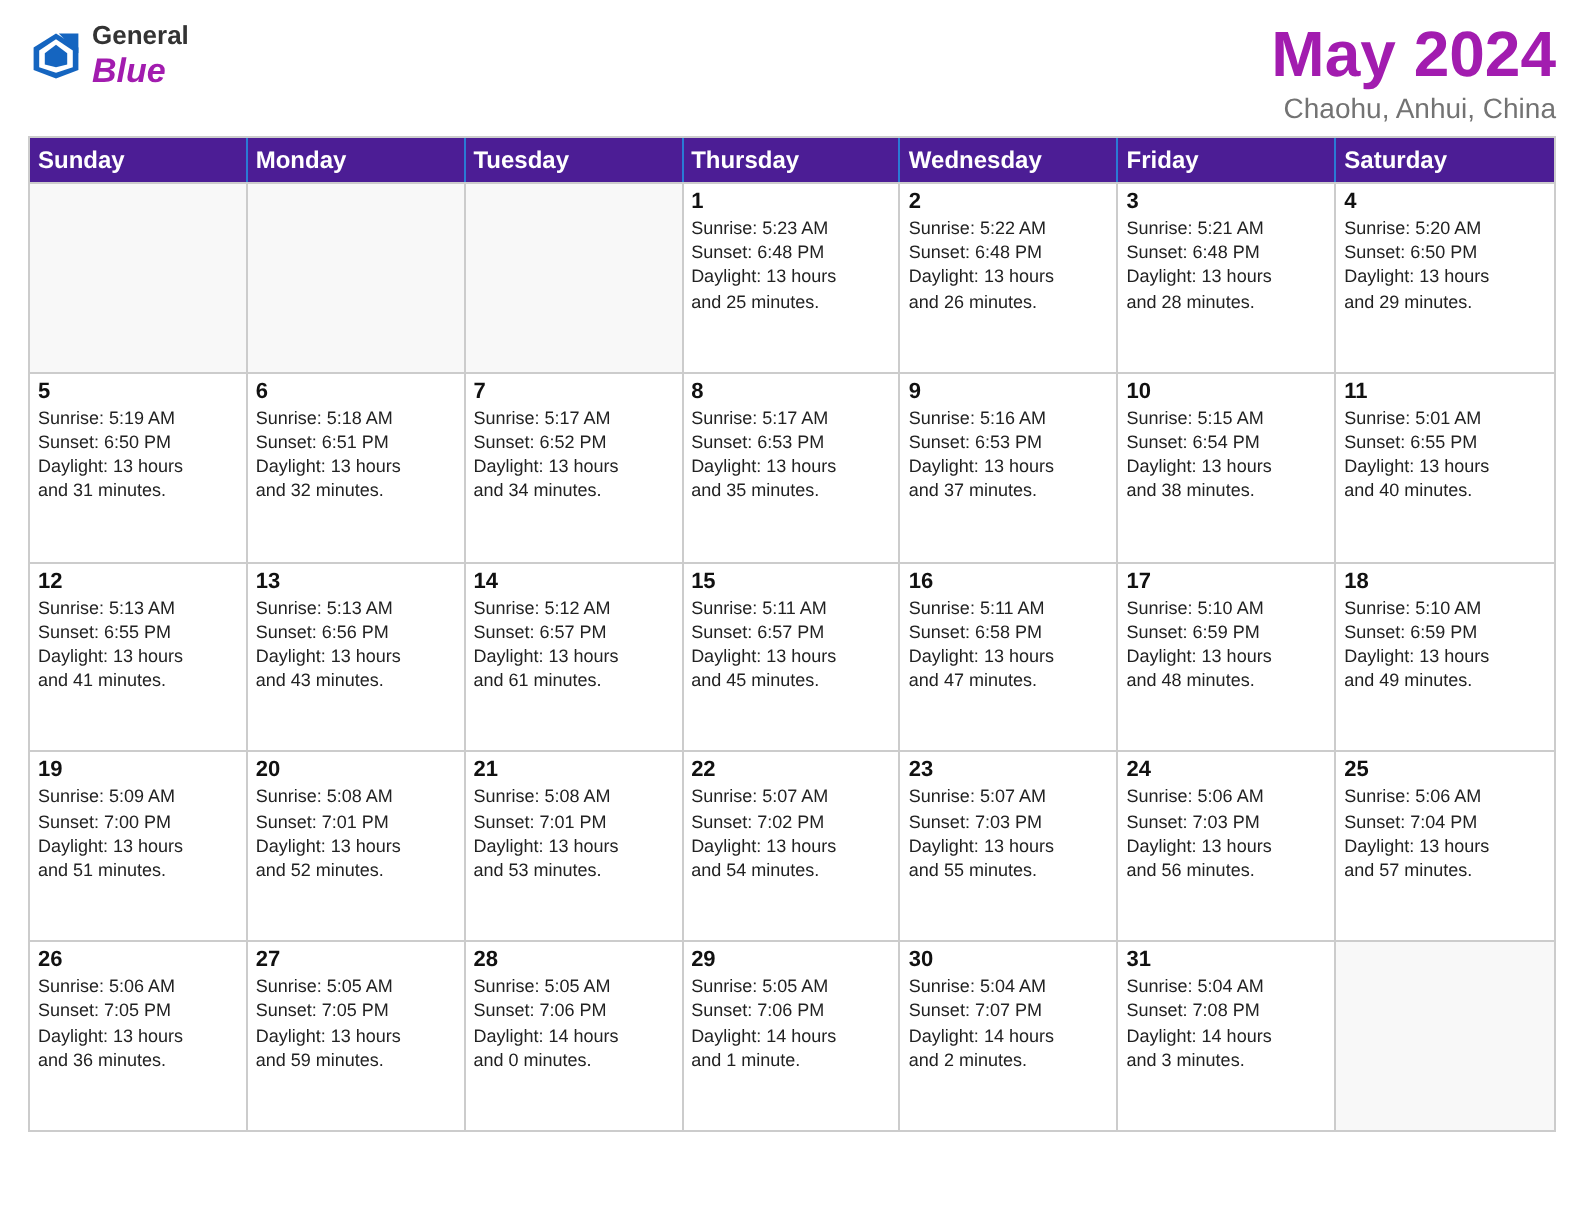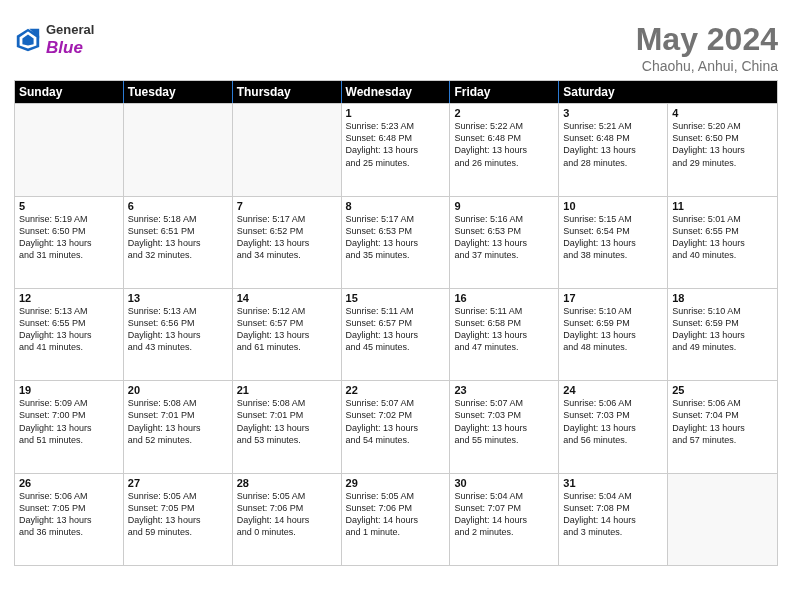--- a/index.html
+++ b/index.html
@@ -6,21 +6,21 @@
     body {
       font-family: Arial, sans-serif;
       background: #fff;
       width: 792px;
       height: 612px;
       overflow: hidden;
     }
     .page {
       width: 792px;
       height: 576px;
-      padding: 22px 14px 10px 14px;
+      padding: 10px 14px 10px 14px;
       display: flex;
       flex-direction: column;
     }
     .header {
       display: flex;
       justify-content: space-between;
       align-items: flex-start;
       margin-bottom: 6px;
     }
     .logo {
@@ -36,38 +36,38 @@
     .logo-icon {
       width: 28px;
       height: 28px;
     }
     .title-block {
       text-align: right;
     }
     .main-title {
       font-size: 32px;
       font-weight: bold;
-      color: #737373;
+      color: #a21caf;
       line-height: 1.1;
     }
     .subtitle {
       font-size: 14px;
       color: #737373;
       margin-top: 1px;
     }
     .calendar {
       flex: 1;
       display: flex;
       flex-direction: column;
       border: 1px solid #ccc;
     }
     .cal-header {
       display: grid;
       grid-template-columns: repeat(7, 1fr);
-      background: #000000;
+      background: #4c1d95;
     }
     .cal-header-cell {
       color: #fff;
       font-size: 12px;
       font-weight: bold;
       padding: 4px 4px;
       text-align: left;
       border-right: 1px solid #2a7ad4;
     }
     .cal-header-cell:last-child { border-right: none; }
@@ -126,20 +126,21 @@
     </div>
     <div class="title-block">
       <div class="main-title">May 2024</div>
       <div class="subtitle">Chaohu, Anhui, China</div>
     </div>
   </div>
 
   <div class="calendar">
     <div class="cal-header">
     <div class="cal-header-cell">Sunday</div>
+        <div class="cal-header-cell">Monday</div>
         <div class="cal-header-cell">Tuesday</div>
         <div class="cal-header-cell">Thursday</div>
         <div class="cal-header-cell">Wednesday</div>
         <div class="cal-header-cell">Friday</div>
         <div class="cal-header-cell">Saturday</div>
       </div>
     <div class="cal-body">
     <div class="cal-row">
           <div class="cal-cell empty"></div>
           <div class="cal-cell empty"></div>

